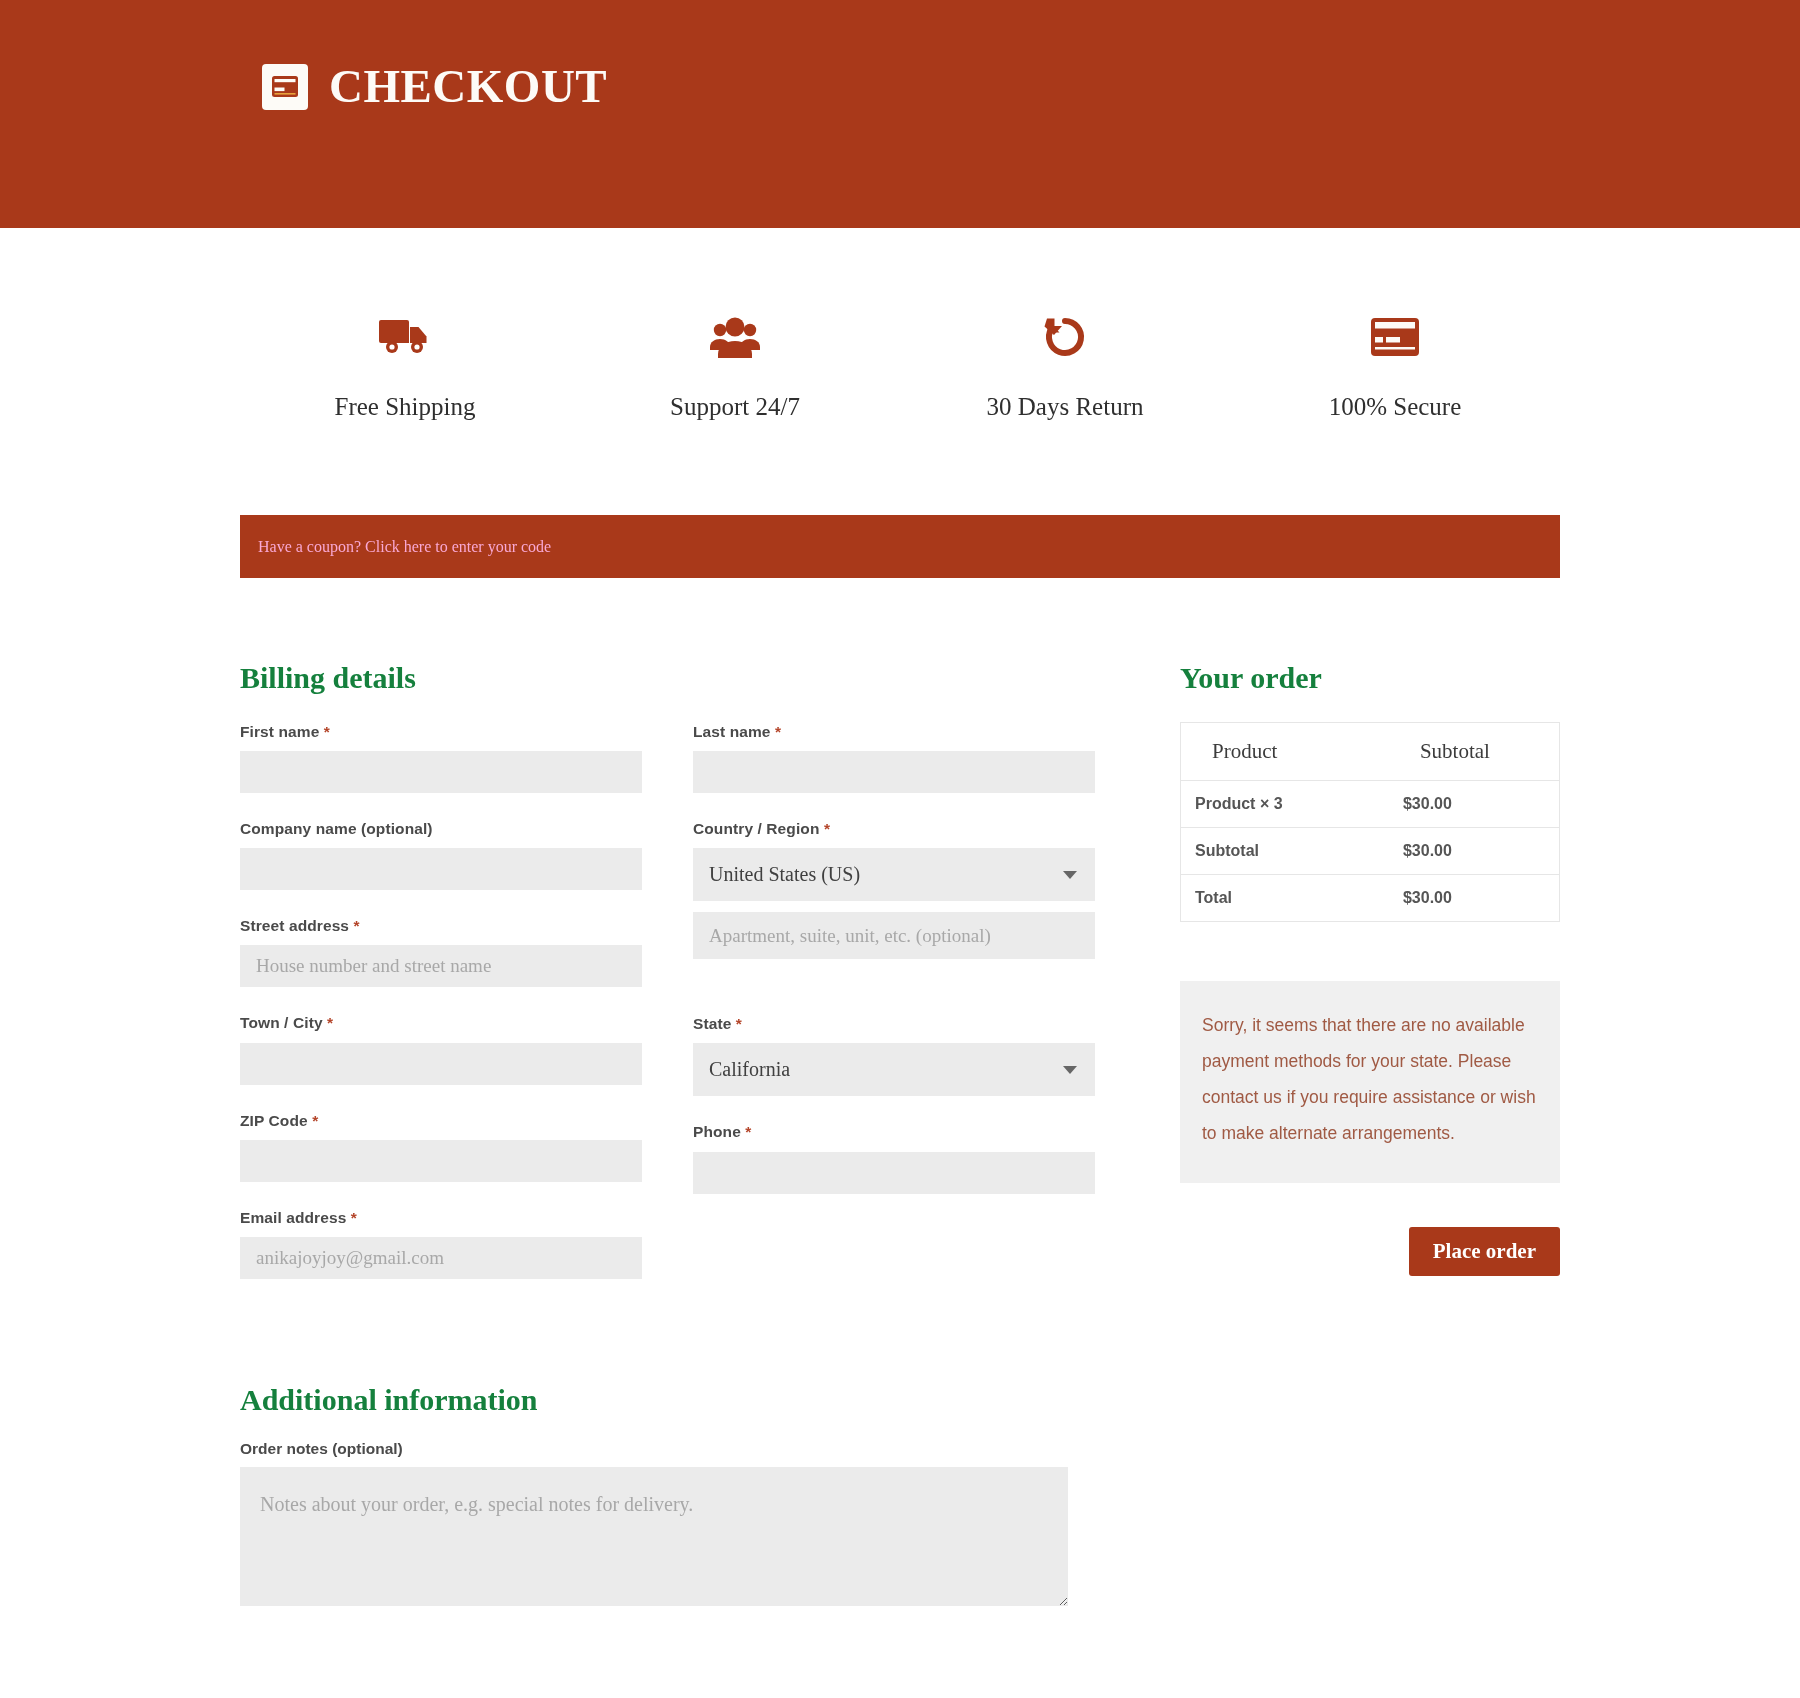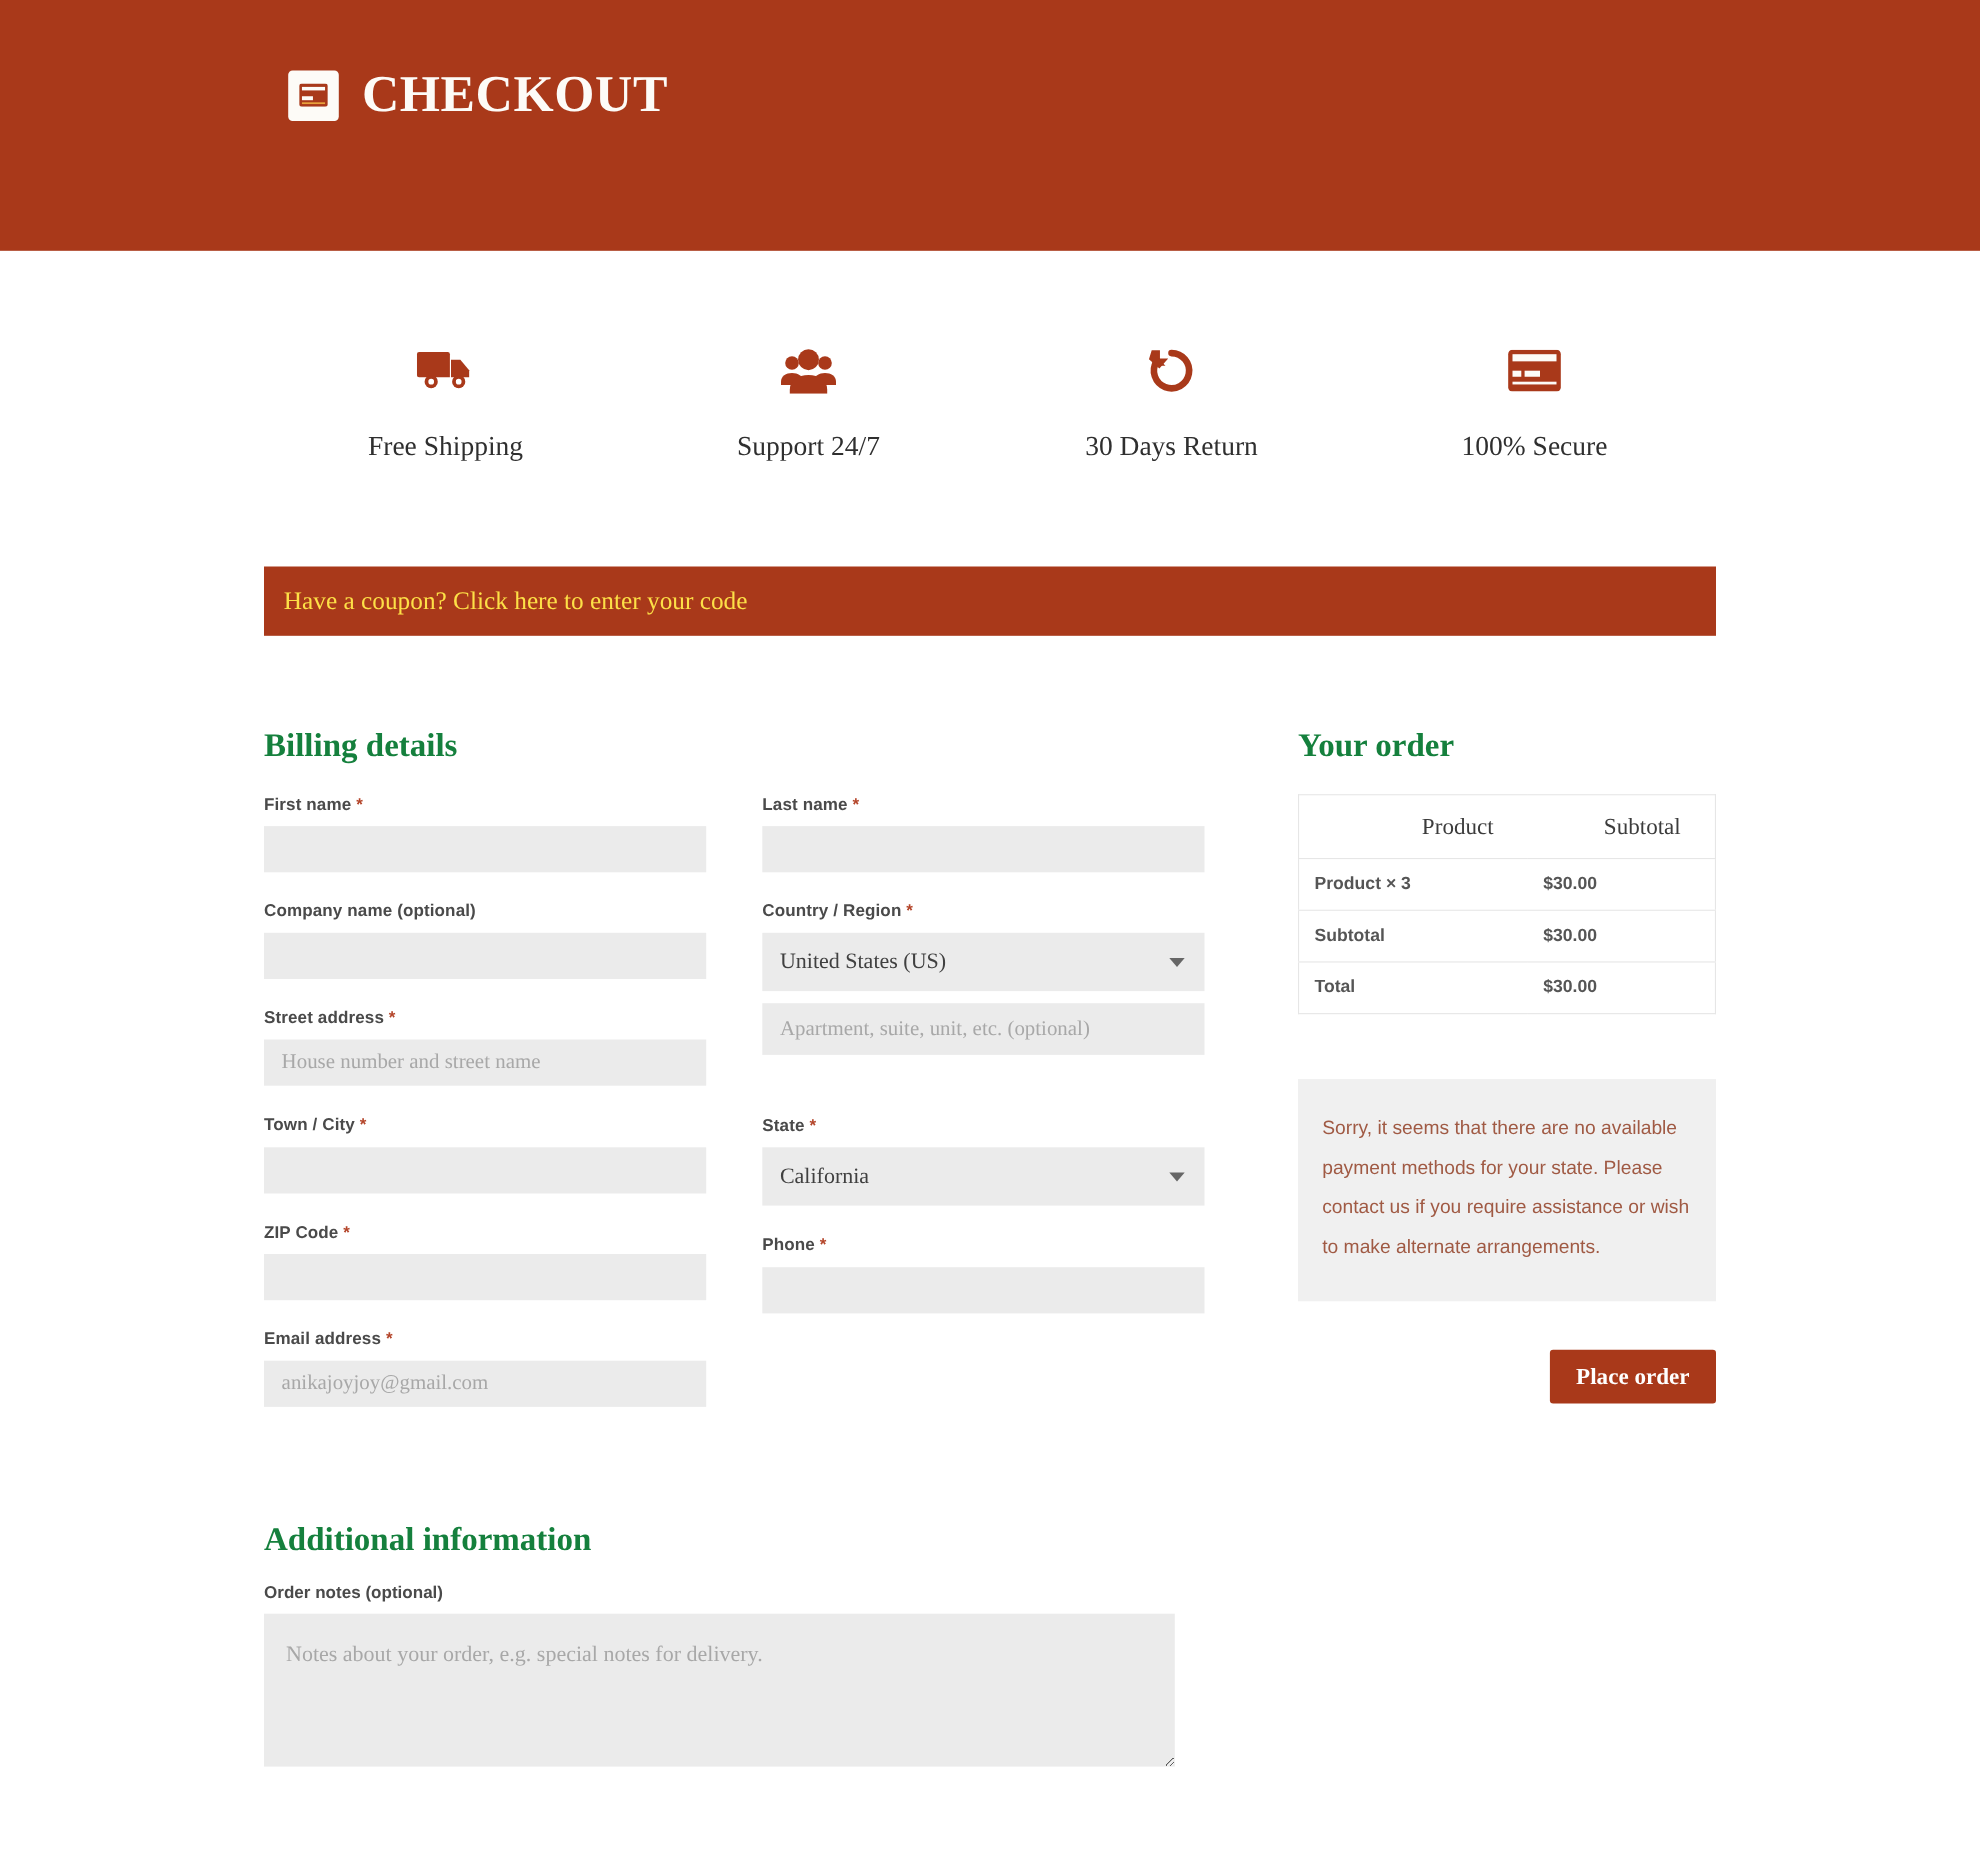--- a/index.html
+++ b/index.html
@@ -95,22 +95,22 @@
     margin-top: 93px;
     background: #a9391a;
     height: 63px;
     display: flex;
     align-items: center;
     padding-left: 18px;
     cursor: pointer;
   }
   .coupon-text {
     font-family: "Liberation Serif", serif;
-    font-size: 23px;
-    color: #fde047;
+    font-size: 16px;
+    color: #f9a8d4;
     line-height: 1;
   }
 
   
   .checkout-grid {
     display: flex;
     margin-top: 82px;
     align-items: flex-start;
   }
   .col-billing { width: 855px; flex: none; }
@@ -216,21 +216,21 @@
   }
 
   
   .order-table {
     width: 100%;
     border-collapse: collapse;
     border: 1px solid #e6e6e6;
     margin-bottom: 0;
   }
   .order-table th {
-    text-align: right;
+    text-align: left;
     font-family: "Liberation Serif", serif;
     font-size: 21px;
     font-weight: 400;
     color: #3c3c3c;
     padding: 16px 31px;
     border-bottom: 1px solid #e6e6e6;
   }
   .order-table td {
     font-family: "Liberation Sans", sans-serif;
     font-size: 16px;

